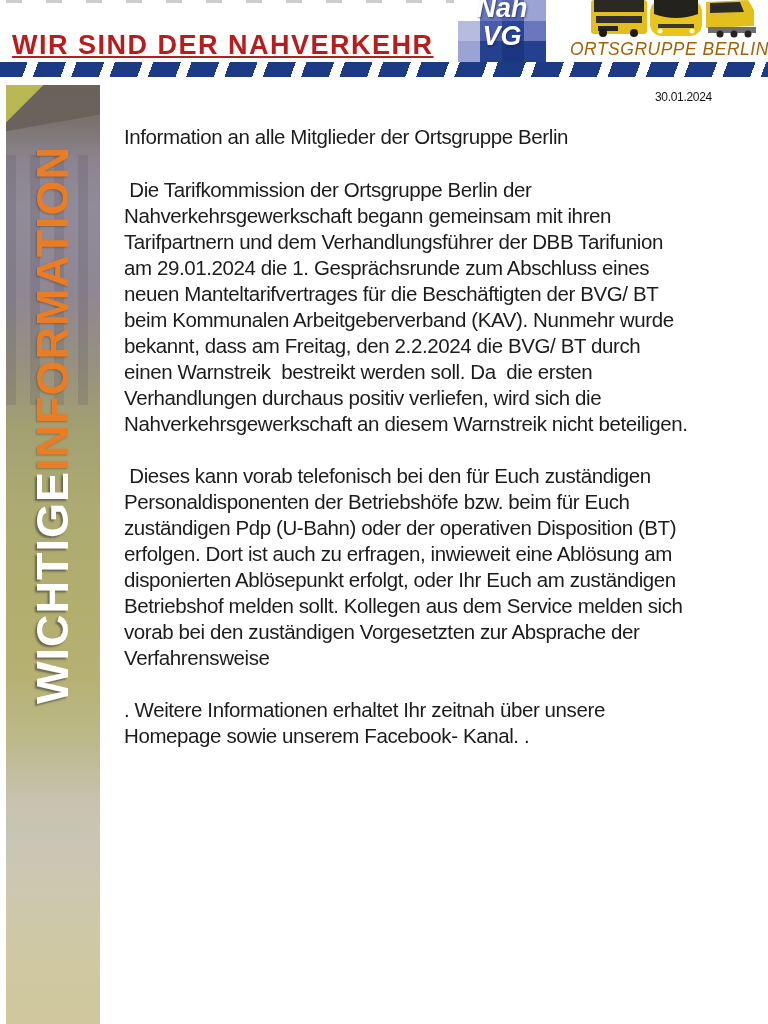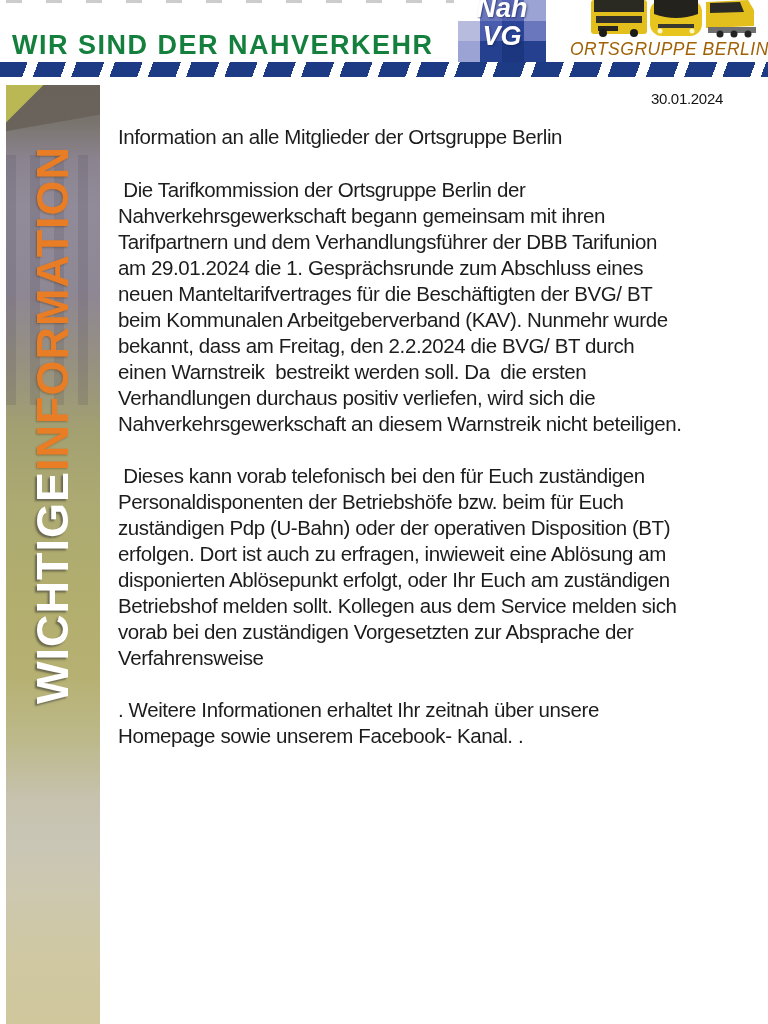--- a/index.html
+++ b/index.html
@@ -8,22 +8,23 @@
     font-family:"Liberation Sans",sans-serif;
   }
   
   .top-remnant{
     position:absolute;top:0;left:6px;width:448px;height:3px;
     background:repeating-linear-gradient(90deg,rgba(110,110,110,.35) 0 16px,transparent 16px 40px);
   }
   
   .headline{
     position:absolute;left:12px;top:30px;
-    font-size:27px;font-weight:800;color:#15803d;letter-spacing:1.5px;
+    font-size:27px;font-weight:800;color:#b91c1c;letter-spacing:1.5px;
     white-space:nowrap;
+    text-decoration:underline;
   }
   
   .nahvg{
     position:absolute;left:458px;top:0;width:88px;height:62px;
     display:grid;grid-template-columns:repeat(4,1fr);grid-template-rows:repeat(3,1fr);
   }
   .nahvg div{width:100%;height:100%;}
   .t1{background:#ffffff}.t2{background:#6a77bd}.t3{background:#5565b2}.t4{background:#9aa3d4}
   .t5{background:#b7bcdf}.t6{background:#4a5cae}.t7{background:#2a4597}.t8{background:#6a77bd}
   .t9{background:#9aa3d4}.t10{background:#24408f}.t11{background:#1c3680}.t12{background:#24408f}
@@ -40,21 +41,21 @@
     position:absolute;left:570px;top:39px;width:192px;text-align:center;
     font-size:17.5px;font-style:italic;color:#a16207;letter-spacing:.5px;white-space:nowrap;
   }
   
   .dash-divider{
     position:absolute;left:0;top:62px;width:768px;height:15px;
     background:repeating-linear-gradient(110deg,#1d3a85 0 26px,#ffffff 26px 36px);
   }
   
   .date{
-    position:absolute;top:90px;right:45px;font-size:15px;color:#141414;letter-spacing:-.3px;
+    position:absolute;top:90px;right:56px;font-size:12px;color:#141414;letter-spacing:-.3px;
   }
   
   .sidebar{
     position:absolute;left:6px;top:85px;width:94px;height:939px;
     background-image:
       linear-gradient(135deg,#b9b855 0 26px,rgba(0,0,0,0) 27px),
       linear-gradient(170deg,rgba(104,98,90,.95) 0 45px,rgba(104,98,90,0) 46px),
       repeating-linear-gradient(90deg,rgba(55,50,70,.14) 0 10px,rgba(0,0,0,0) 10px 24px),
       linear-gradient(180deg,
         #6e6862 0%,#7a746e 4%,#8b8490 8%,#918a98 13%,#8e8794 22%,
@@ -68,21 +69,21 @@
   .vtext{
     position:absolute;left:0;top:4px;width:94px;height:672px;
     writing-mode:vertical-rl;transform:rotate(180deg);
     display:flex;align-items:center;justify-content:center;
     font-size:45px;font-weight:800;letter-spacing:1px;white-space:nowrap;
   }
   .vtext .w-white{color:#ffffff;text-shadow:-2px -2px 2px rgba(50,50,50,.55);}
   .vtext .w-orange{color:#e87d26;text-shadow:-1px -1px 2px rgba(70,45,10,.35);}
   
   .letter{
-    position:absolute;left:118px;top:124px;width:616px;
+    position:absolute;left:124px;top:124px;width:616px;
     font-size:20.5px;line-height:26px;color:#1c1c1c;letter-spacing:-.4px;
   }
   .letter p{margin:0 0 26px 0;white-space:pre-wrap;}
   .letter p.salutation{margin-bottom:27px;}
 </style>
 </head>
 <body>
 
 <div class="page">
 

